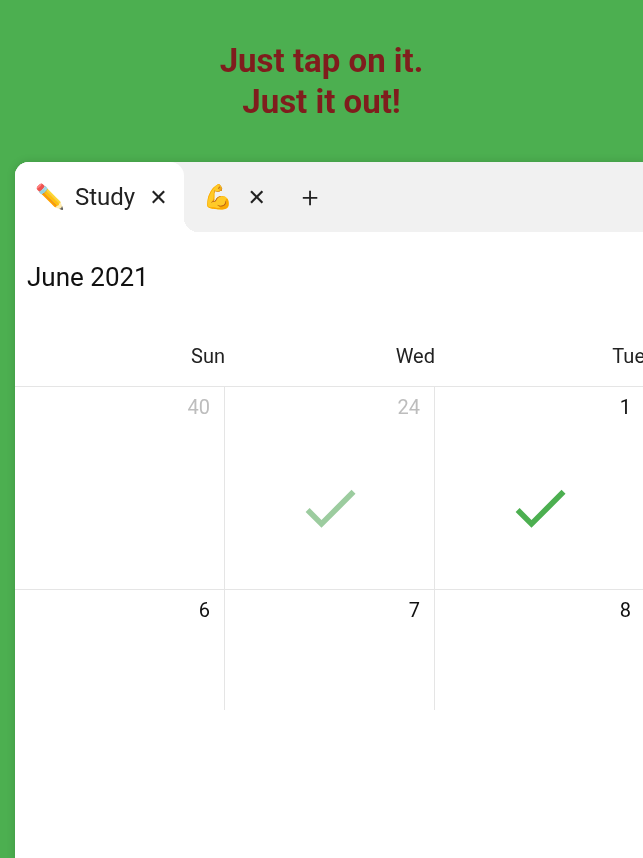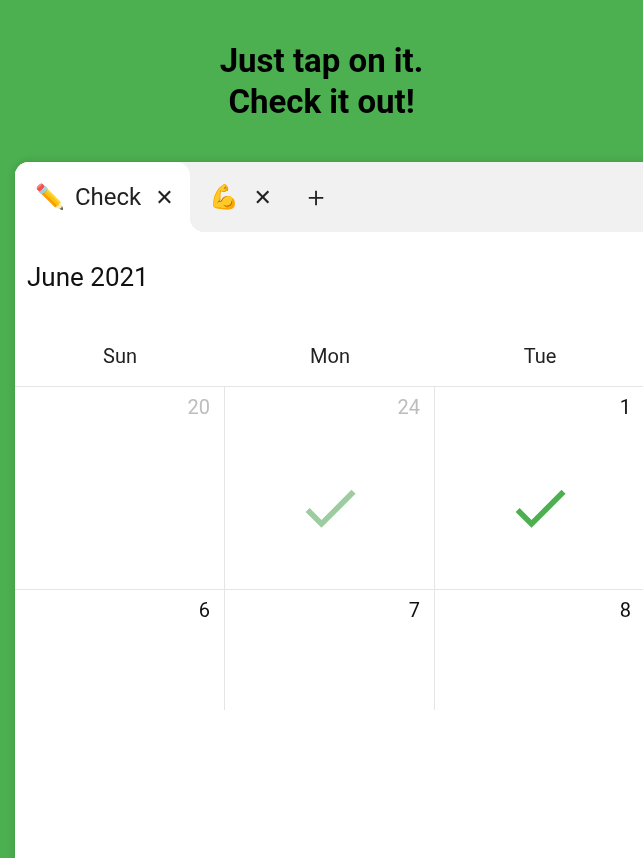--- a/index.html
+++ b/index.html
@@ -7,21 +7,21 @@
   body { background: #4CAF50; }
 
   .hero {
     height: 162px;
     display: flex;
     align-items: center;
     justify-content: center;
     text-align: center;
   }
   .hero h1 {
-    color: #000000;
+    color: #7f1d1d;
     font-weight: 700;
     font-size: 33px;
     line-height: 1.25;
   }
 
   .sheet {
     position: absolute;
     left: 15px;
     top: 162px;
     right: -2px;
@@ -95,21 +95,21 @@
   }
 
   .cal {
     width: 100%;
   }
   .cal-head, .cal-row {
     display: grid;
     grid-template-columns: 1fr 1fr 1fr;
   }
   .cal-head > div {
-    text-align: center;
+    text-align: right;
     font-size: 20px;
     color: #222;
     padding-bottom: 18px;
   }
   .cal-row { border-top: 1px solid #e5e5e5; }
   .cal-cell {
     border-right: 1px solid #e5e5e5;
     height: 202px;
     position: relative;
     padding: 10px 14px;
@@ -137,54 +137,54 @@
   .check svg { width: 100%; height: 100%; display: block; }
   .check.full path { fill: #4CAF50; }
   .check.faded path { fill: #9ccc9f; }
 </style>
 </head>
 <body>
 
 <div class="hero">
   <h1>
     <span>Just tap on it.</span><br>
-    <span>Check it out!</span>
+    <span>Just it out!</span>
   </h1>
 </div>
 
 <div class="sheet">
 
   <div class="tabs">
     <div class="tab active">
       <span class="emoji">✏️</span>
-      <span class="label">Check</span>
+      <span class="label">Study</span>
       <span class="close">✕</span>
     </div>
     <div class="tab">
       <span class="emoji">💪</span>
       <span class="close">✕</span>
     </div>
     <div class="tab-add">
       <span>＋</span>
     </div>
   </div>
 
   <div class="content">
     <div class="month-title">June 2021</div>
 
     <div class="cal">
       <div class="cal-head">
         <div>Sun</div>
-        <div>Mon</div>
+        <div>Wed</div>
         <div>Tue</div>
       </div>
 
       <div class="cal-row">
         <div class="cal-cell">
-          <span class="daynum muted">20</span>
+          <span class="daynum muted">40</span>
         </div>
         <div class="cal-cell">
           <span class="daynum muted">24</span>
           <span class="check faded">
             <svg viewBox="0 0 24 24">
                 <path d="M9 16.2 4.8 12l-1.4 1.4L9 19 21 7l-1.4-1.4z"></path>
               </svg>
           </span>
         </div>
         <div class="cal-cell">

